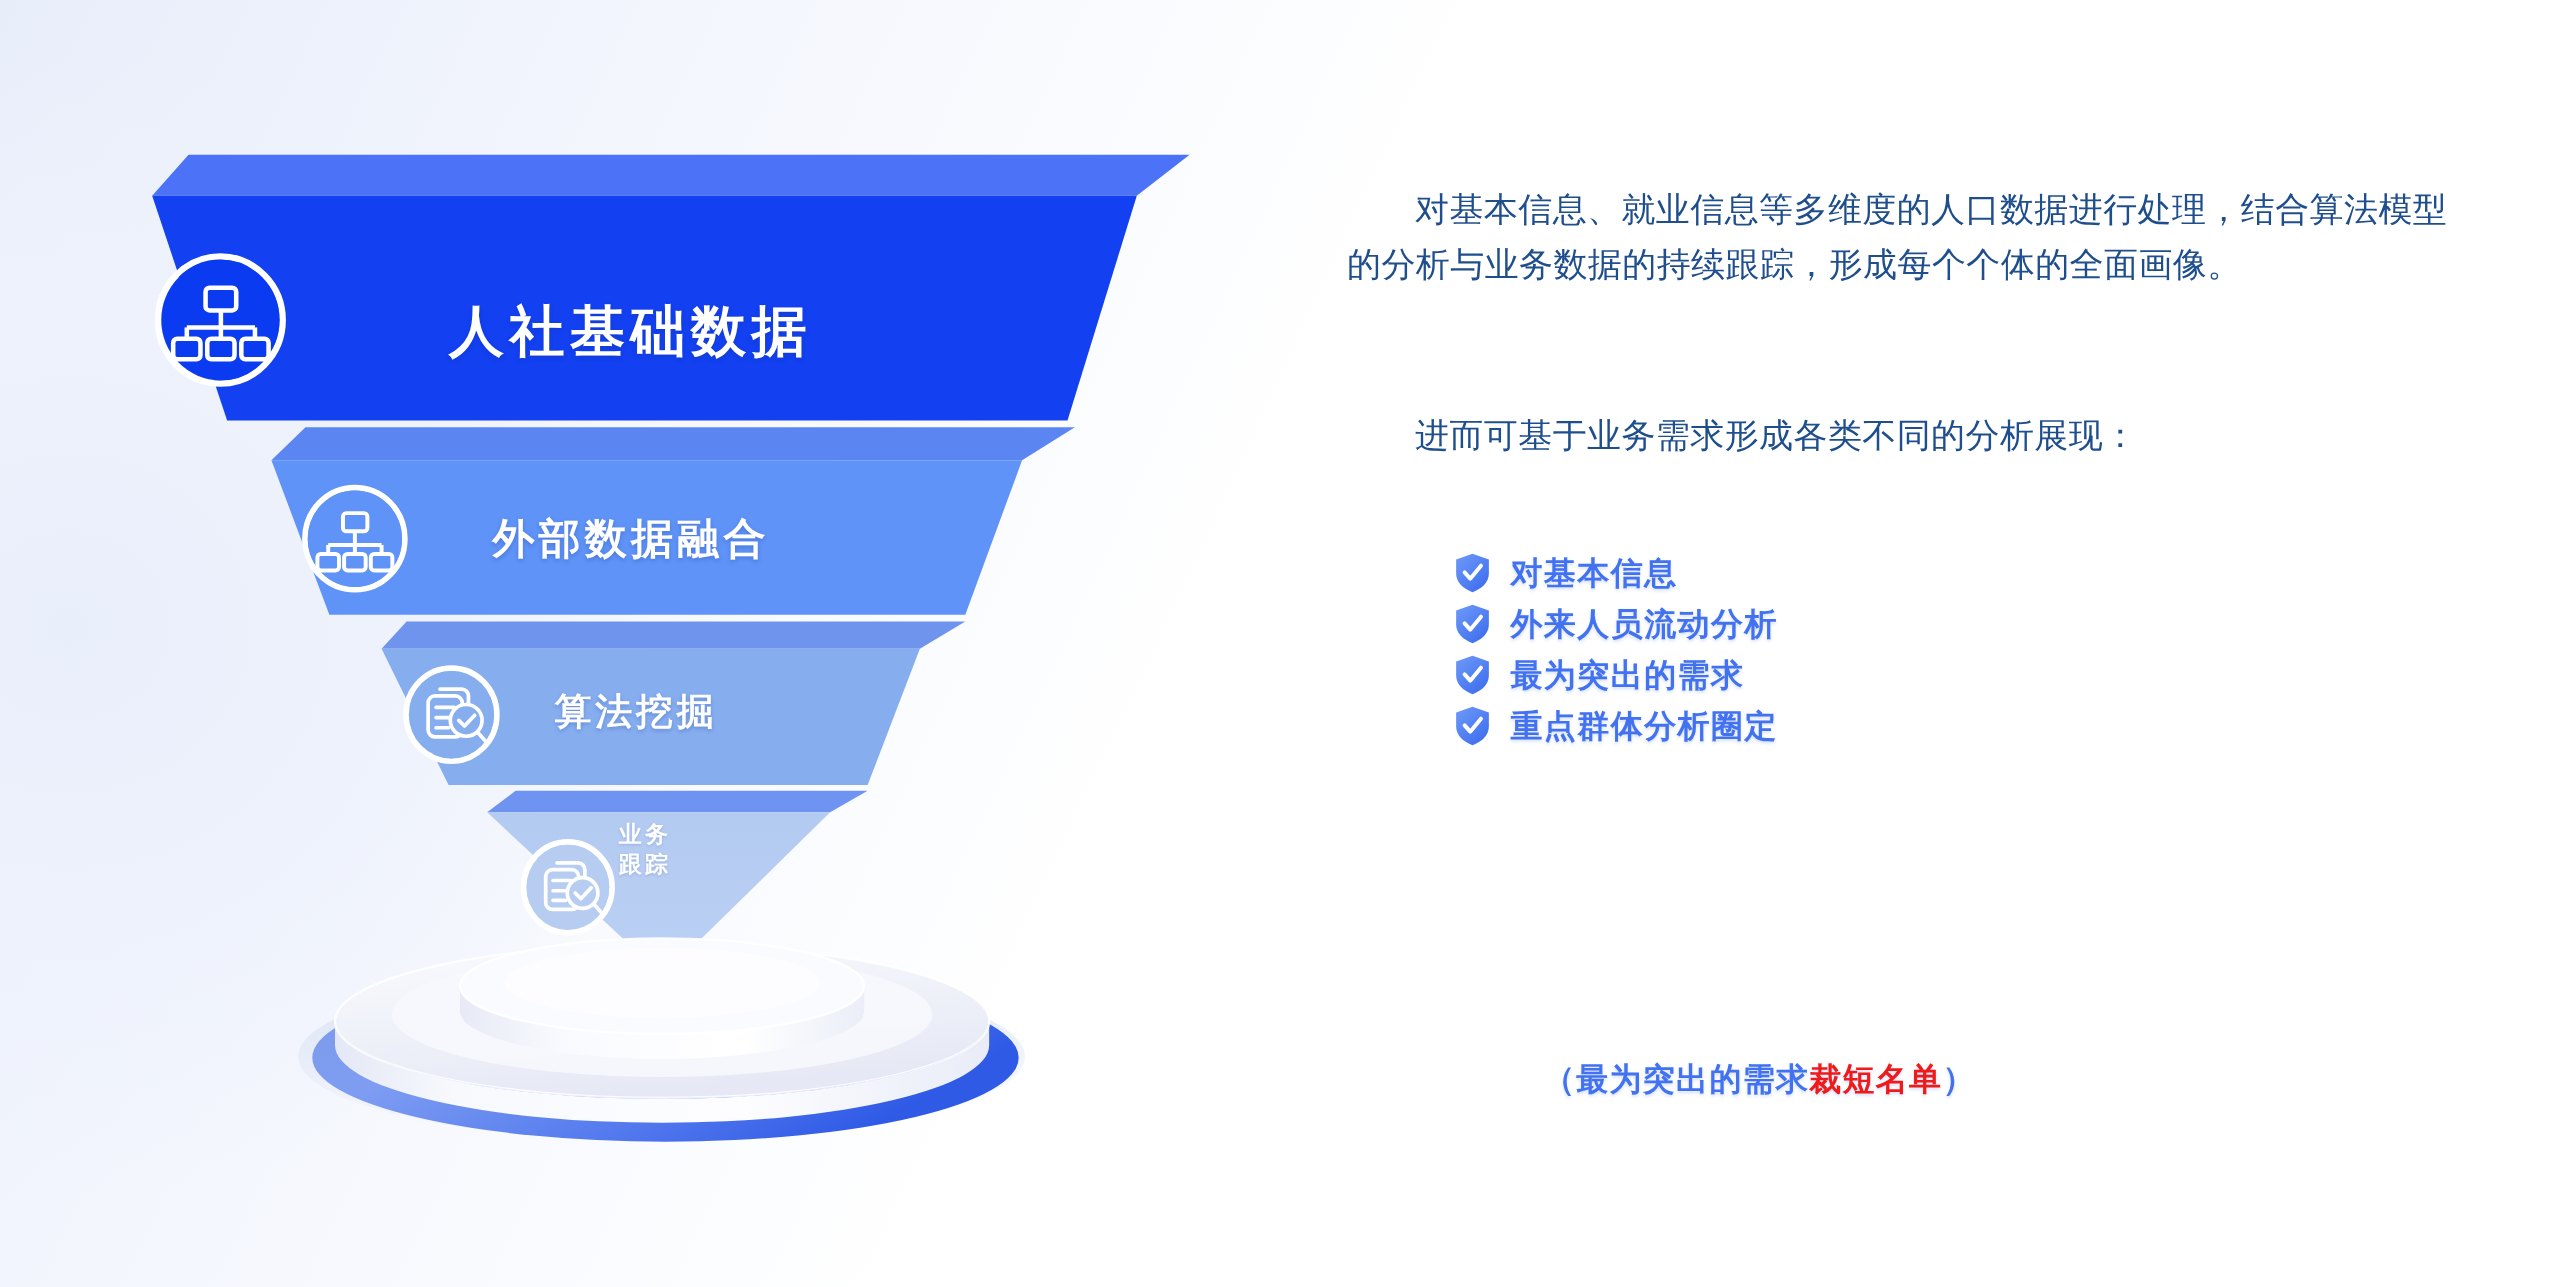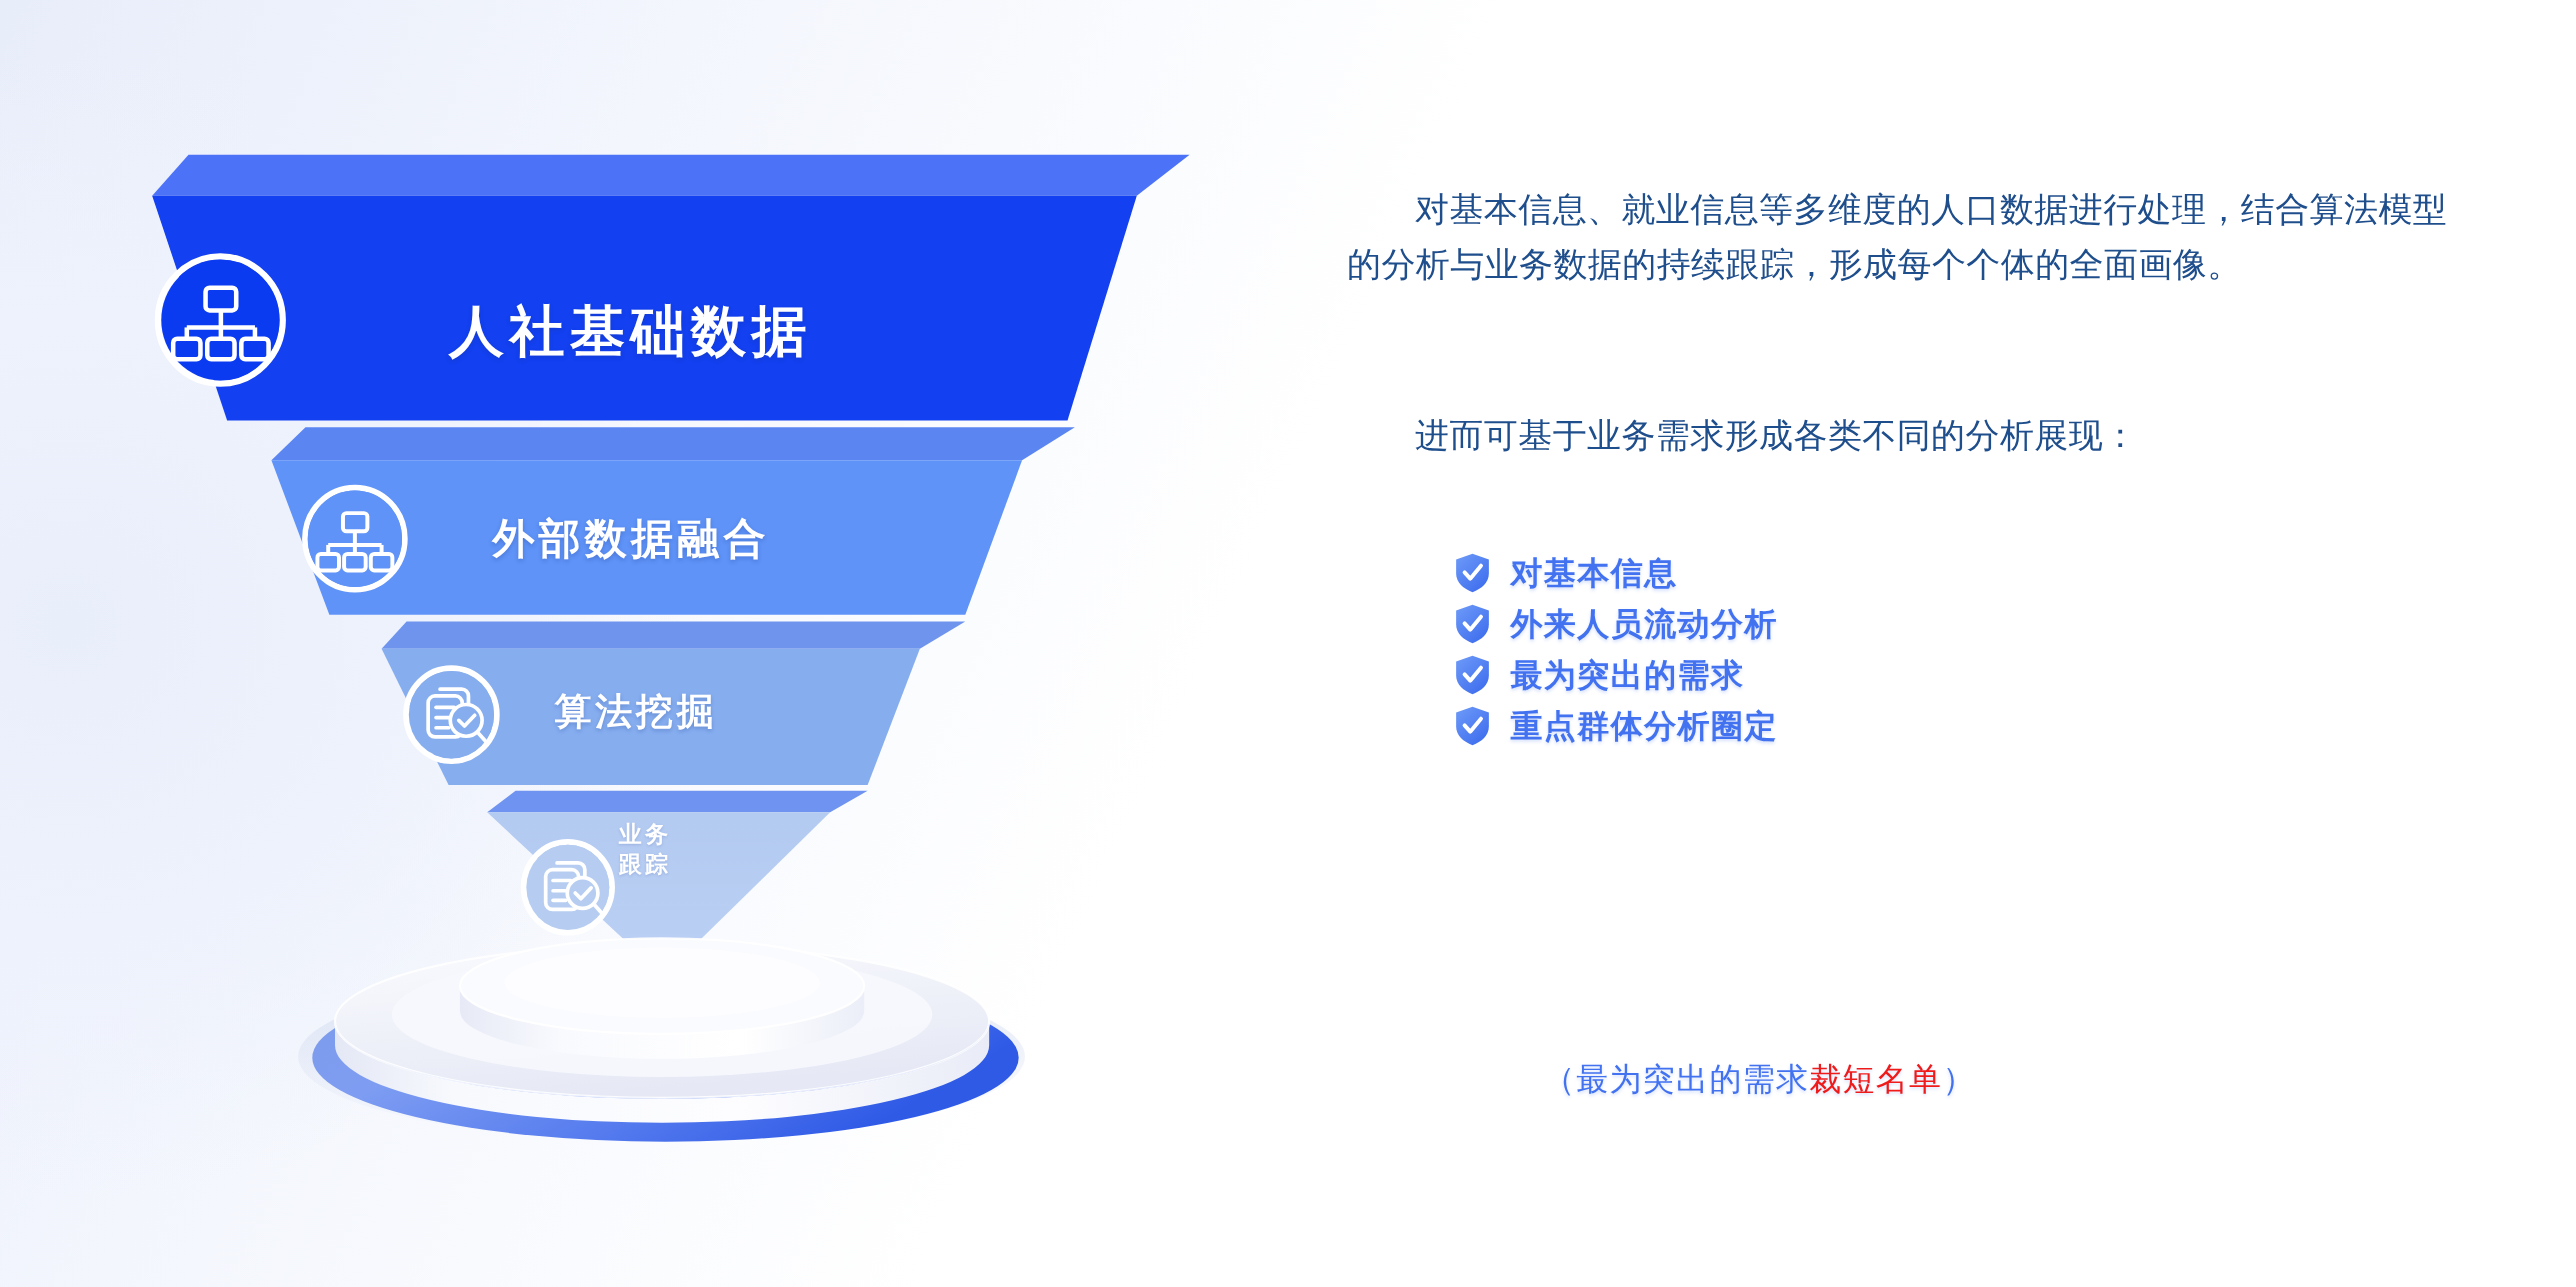--- a/index.html
+++ b/index.html
@@ -86,21 +86,21 @@
     letter-spacing: .045em;
     line-height: 1;
     white-space: nowrap;
     text-shadow: 0 1.7px 3.4px rgba(60,110,230,.22);
   }
   #note-line {
     position: absolute;
     left: 219px; top: 1058px;
     color: #4272f0;
     font-size: 32px;
-    font-weight: normal;
+    font-weight: bold;
     letter-spacing: .04em;
     white-space: nowrap;
     text-shadow: 0 1.7px 3.4px rgba(60,110,230,.22);
   }
   #note-line .hl { color: #ef1b1b; }
 </style>
 </head>
 <body>
 
 <div id="stage">

